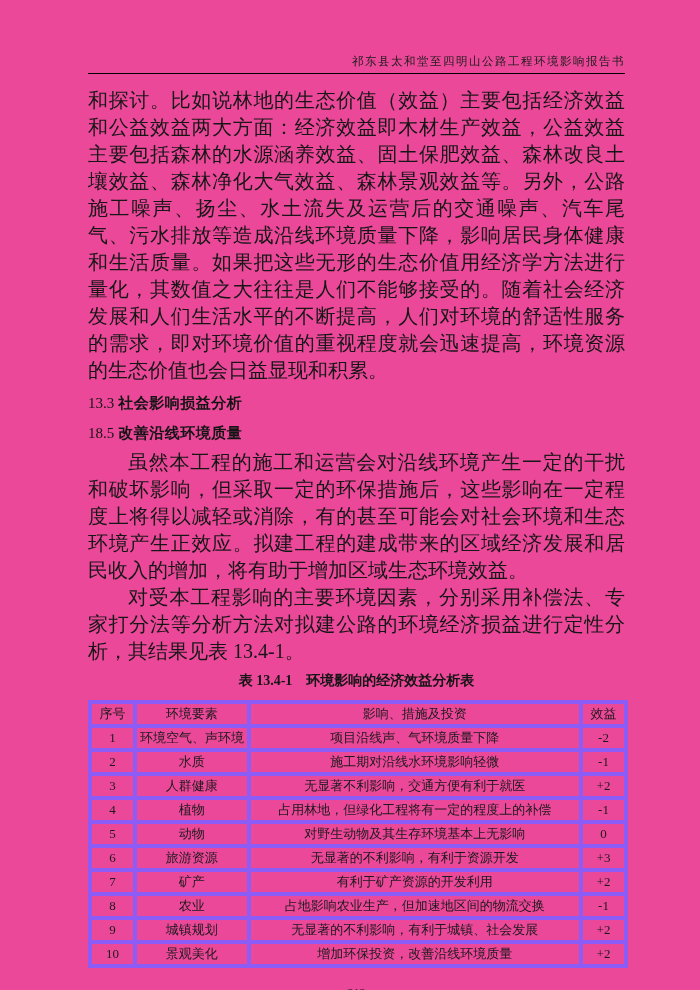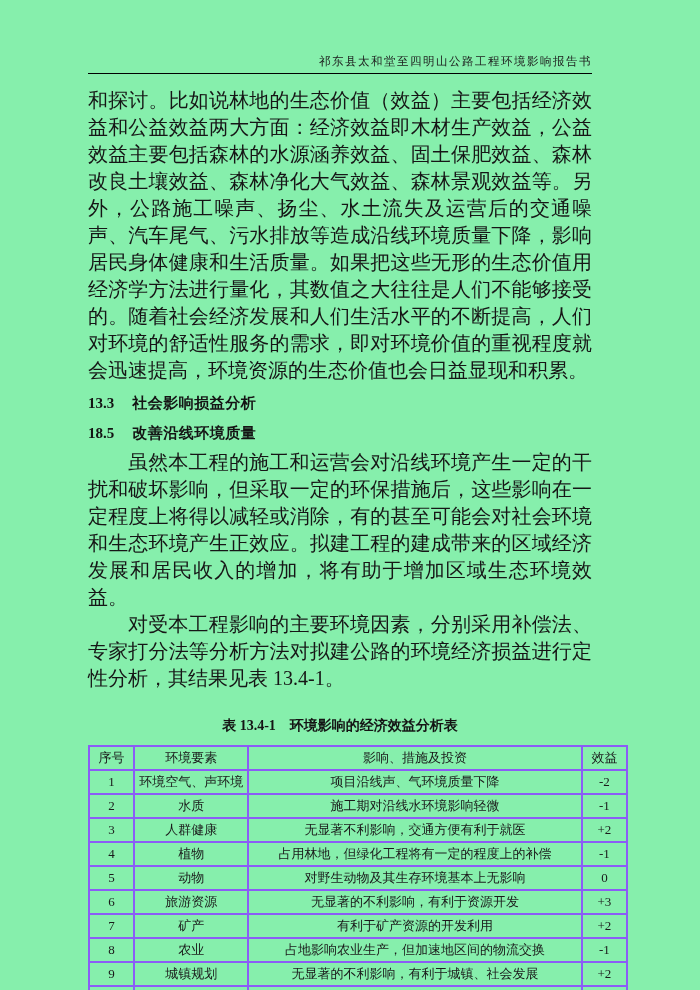--- a/index.html
+++ b/index.html
@@ -5,23 +5,23 @@
   * { margin:0; padding:0; box-sizing:border-box; }
   html,body { background:#ffffff; }
   body {
     width:700px; height:990px;
     font-family:"Liberation Serif","DejaVu Serif",serif;
     color:#141414;
     overflow:hidden;
   }
   .page {
     width:700px; height:990px;
-    padding:54px 108px 0 88px;
+    padding:54px 75px 0 88px;
     position:relative;
-    background:#86efac;
+    background:#ec4899;
   }
   .doc-header {
     text-align:right;
     font-size:11.5px;
     letter-spacing:1.5px;
     color:#1c1c1c;
     padding-bottom:4px;
   }
   .header-rule {
     border:none;
@@ -37,49 +37,49 @@
   }
   .para.no-indent { text-indent:0; }
   .section-heading {
     font-size:15px;
     line-height:22px;
     margin:8px 0 5px 0;
     font-weight:bold;
   }
   .section-heading .sec-num {
     font-family:"Liberation Serif","DejaVu Serif",serif;
-    font-weight:bold;
-    margin-right:18px;
+    font-weight:normal;
+    margin-right:4px;
   }
   .section-heading .sec-title {
     font-family:Liberation Sans, sans-serif;
     font-weight:bold;
     letter-spacing:0.5px;
   }
   .table-caption {
     text-align:center;
     font-weight:bold;
     font-size:14px;
     line-height:20px;
-    margin:24px 0 9px 0;
+    margin:6px 0 9px 0;
   }
   .table-caption .cap-num {
     font-weight:bold;
     margin-right:14px;
   }
   table.benefit-table {
     width:540px;
     border-collapse:collapse;
     table-layout:fixed;
     font-size:13px;
     border:1.5px solid #111;
   }
   table.benefit-table th,
   table.benefit-table td {
-    border:2px solid #8b5cf6;
+    border:4px solid #8b5cf6;
     height:24px;
     text-align:center;
     vertical-align:middle;
     padding:1px 3px;
     font-weight:normal;
     color:#1a1a1a;
     overflow:hidden;
     white-space:nowrap;
   }
   col.c-no   { width:8.4%; }
@@ -178,21 +178,21 @@
         <td>-1</td>
       </tr>
       <tr>
         <td>9</td>
         <td>城镇规划</td>
         <td>无显著的不利影响，有利于城镇、社会发展</td>
         <td>+2</td>
       </tr>
       <tr>
         <td>10</td>
-        <td>环境空气</td>
+        <td>景观美化</td>
         <td>增加环保投资，改善沿线环境质量</td>
         <td>+2</td>
       </tr>
     </tbody>
   </table>
 
   <div class="page-number">212</div>
 
 </div>
 

